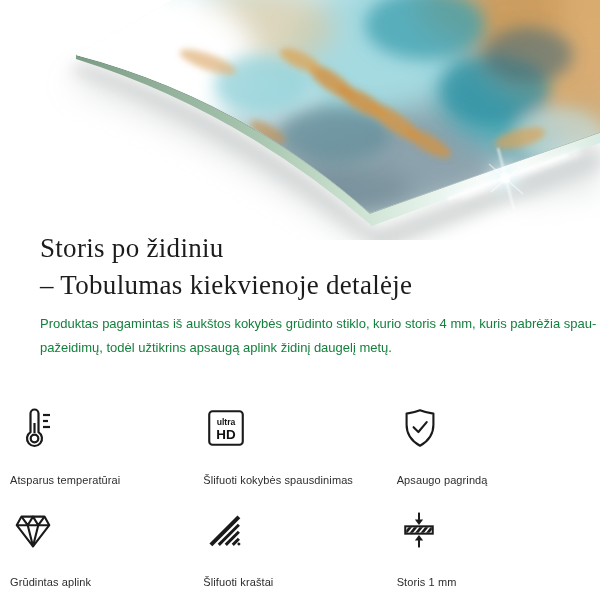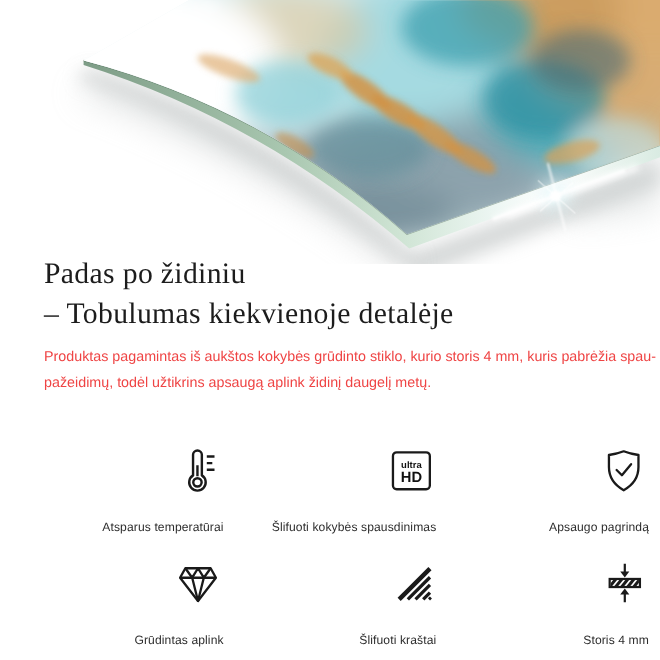--- a/index.html
+++ b/index.html
@@ -7,26 +7,26 @@
               font-family:"Liberation Sans", sans-serif; }
   .stage { position:relative; width:600px; height:600px; background:#fff; }
 
   .hero { position:absolute; top:0; left:0; width:600px; height:240px; }
 
   .title { position:absolute; left:40px; top:230px;
            font-family:"Liberation Serif", serif; font-size:27px; line-height:37px;
            color:#1c1c1c; font-weight:400; letter-spacing:0.3px; }
 
   .para { position:absolute; left:40px; top:312px; width:540px;
-          font-size:13px; line-height:24px; color:#ef4444; }
+          font-size:13px; line-height:24px; color:#15803d; }
   .para div { white-space:nowrap; }
 
   .features { position:absolute; top:404px; left:10px; right:10px;
               display:grid; grid-template-columns:repeat(3,1fr); row-gap:20px; }
-  .feature { display:flex; flex-direction:column; align-items:flex-end; }
+  .feature { display:flex; flex-direction:column; align-items:flex-start; }
   .icon-box { height:48px; display:flex; align-items:center; justify-content:center; }
   .feature-label { margin-top:22px; font-size:11px; color:#2d2d2d; letter-spacing:0.1px; }
 
   .ic { stroke:#1a1a1a; fill:none; stroke-width:2.2; }
 </style>
 </head>
 <body>
 
 <div class="stage">
 
@@ -115,21 +115,21 @@
         <line x1="448" y1="199" x2="568" y2="155" stroke="#ffffff" stroke-width="2.2" opacity="0.95" filter="url(#b1)"></line>
         <line x1="498" y1="148" x2="514" y2="210" stroke="#ffffff" stroke-width="1.8" opacity="0.8" filter="url(#b1)"></line>
         <line x1="489" y1="164" x2="523" y2="194" stroke="#ffffff" stroke-width="1.2" opacity="0.55"></line>
         <line x1="521" y1="166" x2="491" y2="192" stroke="#ffffff" stroke-width="1.2" opacity="0.55"></line>
         <circle cx="505" cy="178" r="5" fill="#ffffff" filter="url(#b1)"></circle>
       </g>
     </svg>
   </div>
 
   <h1 class="title">
-    <div>Padas po židiniu</div>
+    <div>Storis po židiniu</div>
     <div>– Tobulumas kiekvienoje detalėje</div>
   </h1>
 
   <div class="para">
     <div>Produktas pagamintas iš aukštos kokybės grūdinto stiklo, kurio storis 4 mm, kuris pabrėžia spau-</div>
     <div>pažeidimų, todėl užtikrins apsaugą aplink židinį daugelį metų.</div>
   </div>
 
   <div class="features">
 
@@ -212,17 +212,17 @@
             <line x1="26" y1="29" x2="34" y2="19"></line>
             <line x1="32" y1="29" x2="40" y2="19"></line>
           </g>
           <rect class="ic" x="9" y="20" width="30" height="8" stroke-width="2.2"></rect>
           <line class="ic" x1="24" y1="5" x2="24" y2="13" stroke-width="2.6"></line>
           <polygon points="19.5,12.5 28.5,12.5 24,18.5" fill="#1a1a1a"></polygon>
           <line class="ic" x1="24" y1="43" x2="24" y2="35" stroke-width="2.6"></line>
           <polygon points="19.5,35.5 28.5,35.5 24,29.5" fill="#1a1a1a"></polygon>
         </svg>
       </div>
-      <div class="feature-label">Storis 4 mm</div>
+      <div class="feature-label">Storis 1 mm</div>
     </div>
 
   </div>
 </div>
 
 </body></html>

